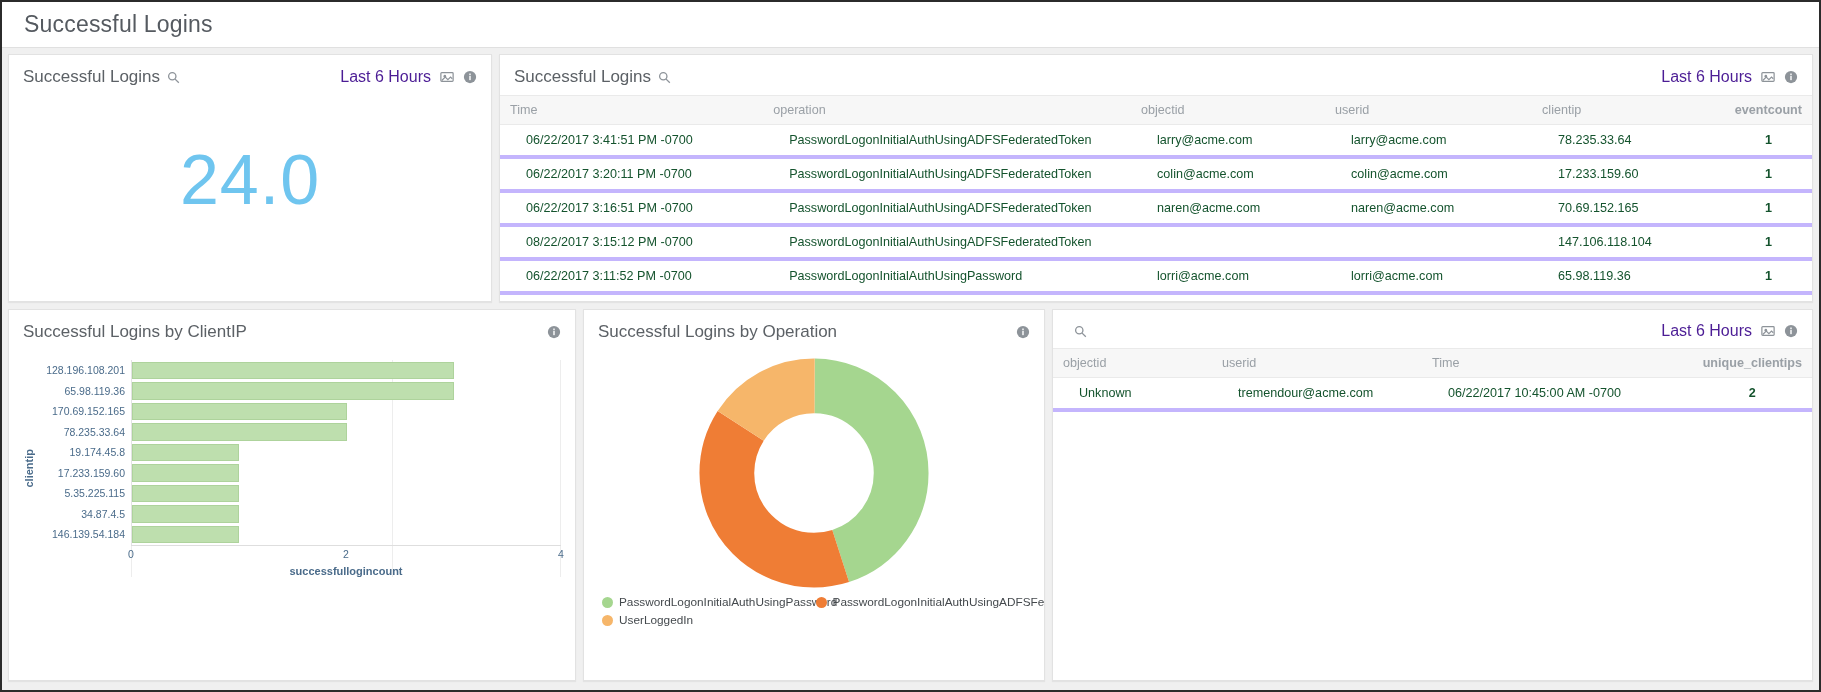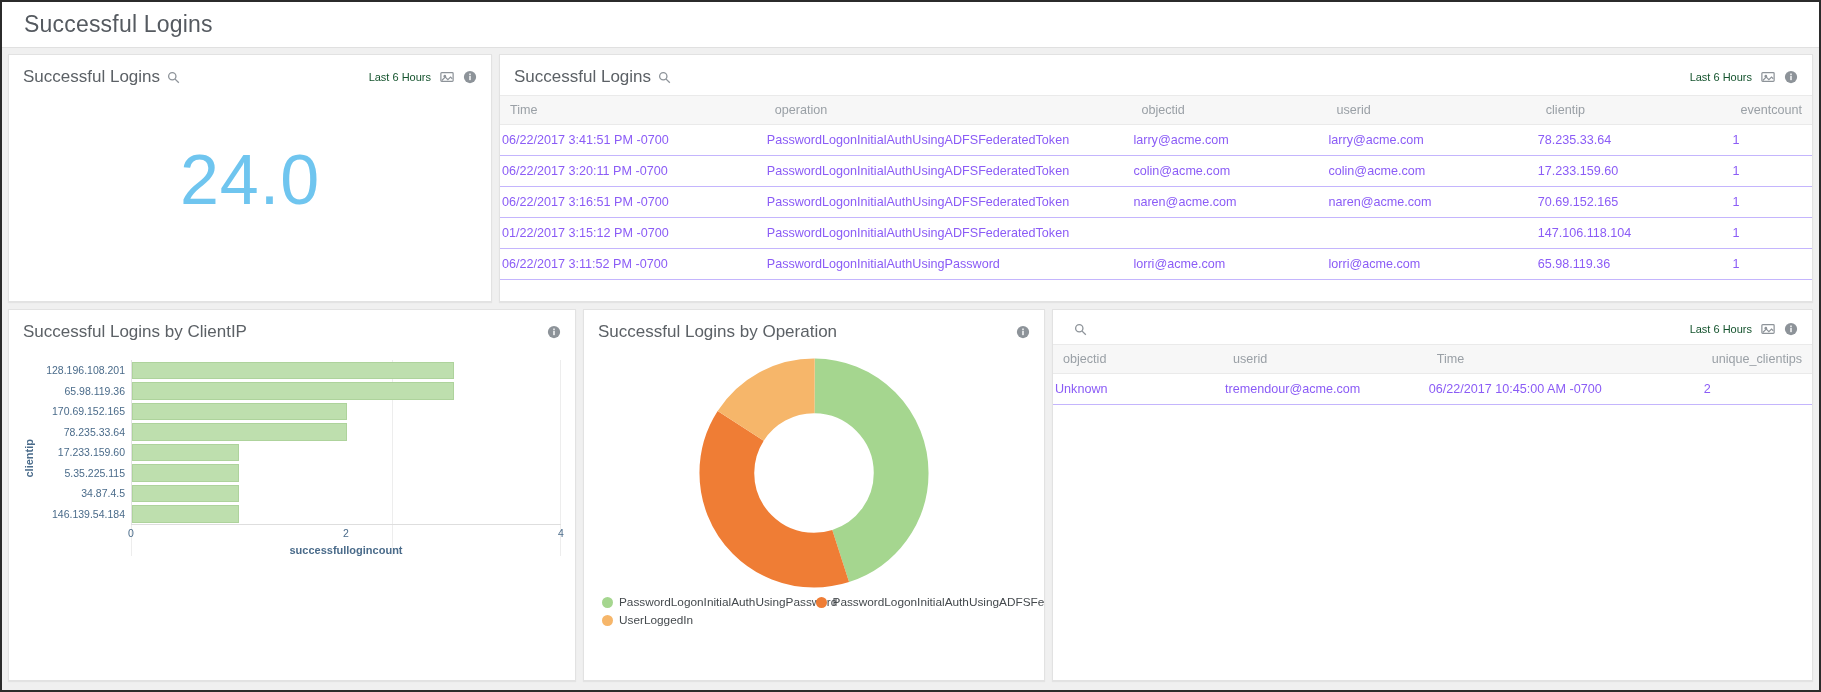--- a/index.html
+++ b/index.html
@@ -68,21 +68,21 @@
     align-items: center;
   }
   .head-right {
     margin-left: auto;
     display: flex;
     align-items: center;
     gap: 9px;
     color: #9aa0a6;
     font-size: 12.5px;
   }
-  .timerange { color: #14532d; font-size: 11px; }
+  .timerange { color: #4c1d95; font-size: 16px; }
   .icon-btn { color: #8d9399; display: inline-flex; align-items: center; cursor: pointer; }
   
   .singleval {
     display: flex;
     align-items: center;
     justify-content: center;
     height: 170px;
     font-size: 70px;
     color: #6fc5ef;
     font-weight: 400;
@@ -98,28 +98,28 @@
     text-align: left;
     font-weight: 400;
     color: #9aa0a6;
     padding: 7px 10px;
     background: #f7f7f7;
     border-top: 1px solid #eaeaea;
     border-bottom: 1px solid #eaeaea;
     white-space: nowrap;
   }
   table.evt td {
-    padding: 8px 2px;
-    color: #8b5cf6;
-    border-bottom: 1px solid #c4b5fd;
+    padding: 8px 26px;
+    color: #14532d;
+    border-bottom: 4px solid #c4b5fd;
     white-space: nowrap;
     overflow: hidden;
     text-overflow: ellipsis;
   }
-  table.evt td.num, table.evt th.num { text-align: left; }
+  table.evt td.num, table.evt th.num { text-align: center; font-weight: bold; }
   
   .barchart { padding: 10px 14px 0 14px; position: relative; }
   .bars-wrap { display: flex; }
   .yaxis-title {
     writing-mode: vertical-rl;
     transform: rotate(180deg);
     font-size: 11px;
     color: #4a6b8a;
     font-weight: bold;
     align-self: center;
@@ -307,21 +307,21 @@
             </tr>
             <tr>
               <td>06/22/2017 3:16:51 PM -0700</td>
               <td>PasswordLogonInitialAuthUsingADFSFederatedToken</td>
               <td>naren@acme.com</td>
               <td>naren@acme.com</td>
               <td>70.69.152.165</td>
               <td class="num">1</td>
             </tr>
             <tr>
-              <td>01/22/2017 3:15:12 PM -0700</td>
+              <td>08/22/2017 3:15:12 PM -0700</td>
               <td>PasswordLogonInitialAuthUsingADFSFederatedToken</td>
               <td></td>
               <td></td>
               <td>147.106.118.104</td>
               <td class="num">1</td>
             </tr>
             <tr>
               <td>06/22/2017 3:11:52 PM -0700</td>
               <td>PasswordLogonInitialAuthUsingPassword</td>
               <td>lorri@acme.com</td>
@@ -372,20 +372,26 @@
               <div class="bar-row">
                 <div class="bar-label">170.69.152.165</div>
                 <div class="bar-track">
                     <div class="bar-fill" style="width:50%;"></div>
                   </div>
               </div>
               <div class="bar-row">
                 <div class="bar-label">78.235.33.64</div>
                 <div class="bar-track">
                     <div class="bar-fill" style="width:50%;"></div>
+                  </div>
+              </div>
+              <div class="bar-row">
+                <div class="bar-label">19.174.45.8</div>
+                <div class="bar-track">
+                    <div class="bar-fill" style="width:25%;"></div>
                   </div>
               </div>
               <div class="bar-row">
                 <div class="bar-label">17.233.159.60</div>
                 <div class="bar-track">
                     <div class="bar-fill" style="width:25%;"></div>
                   </div>
               </div>
               <div class="bar-row">
                 <div class="bar-label">5.35.225.115</div>

